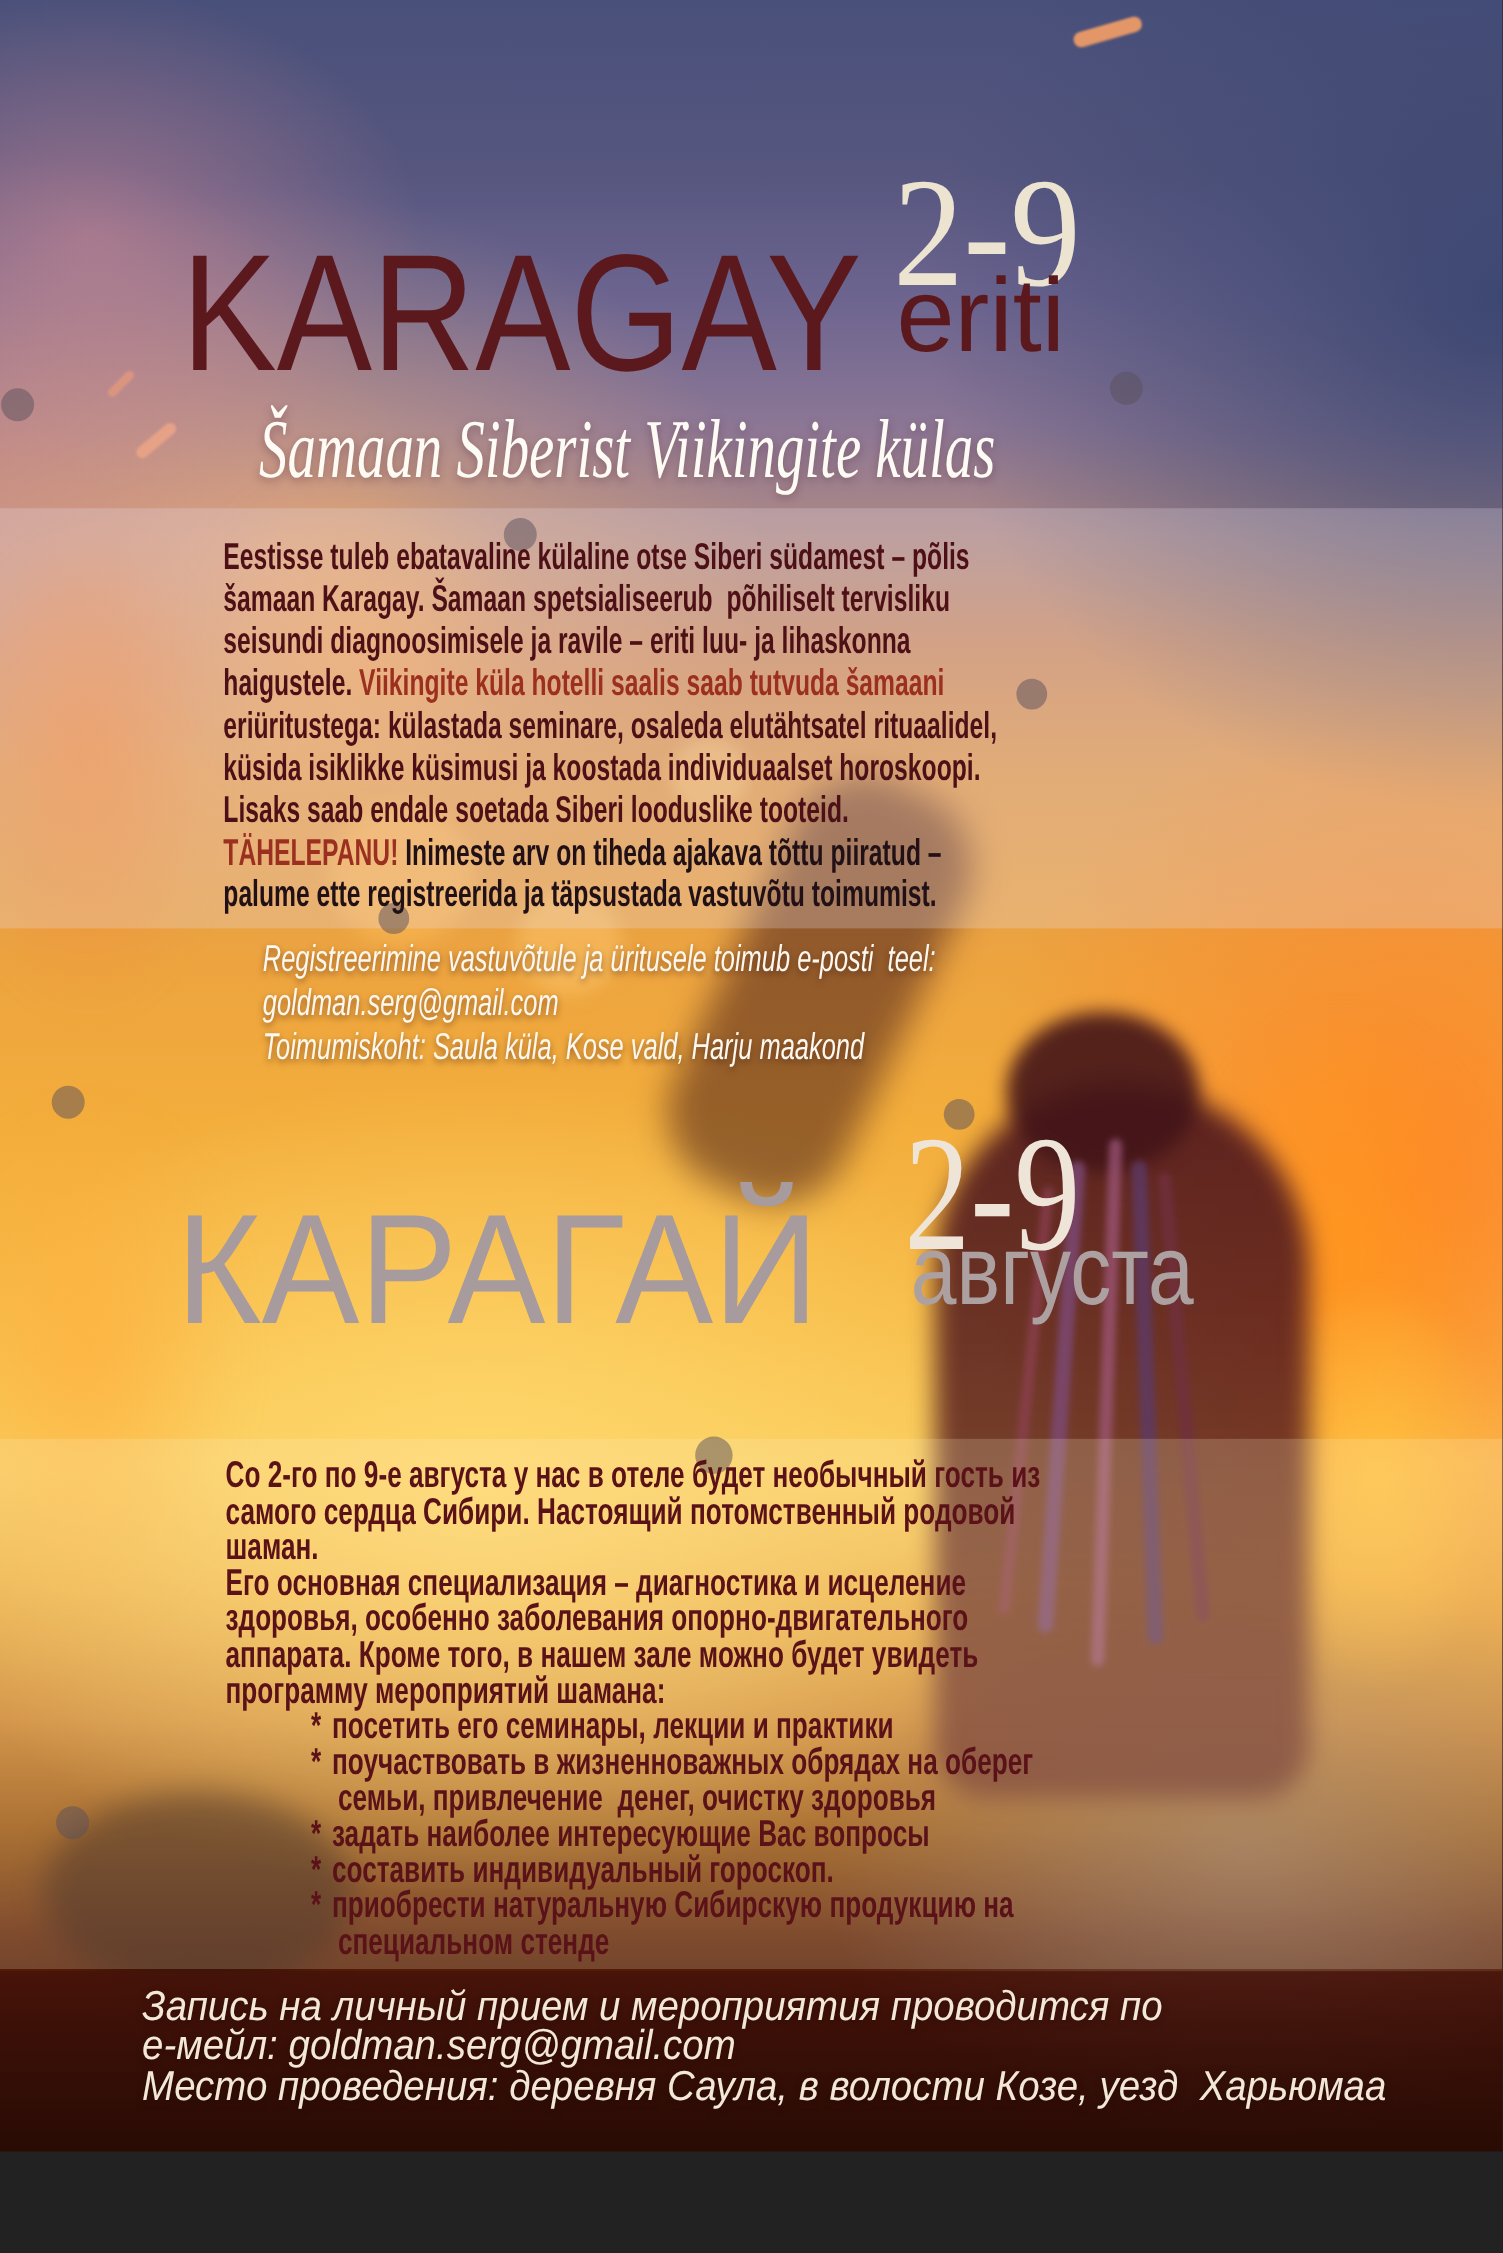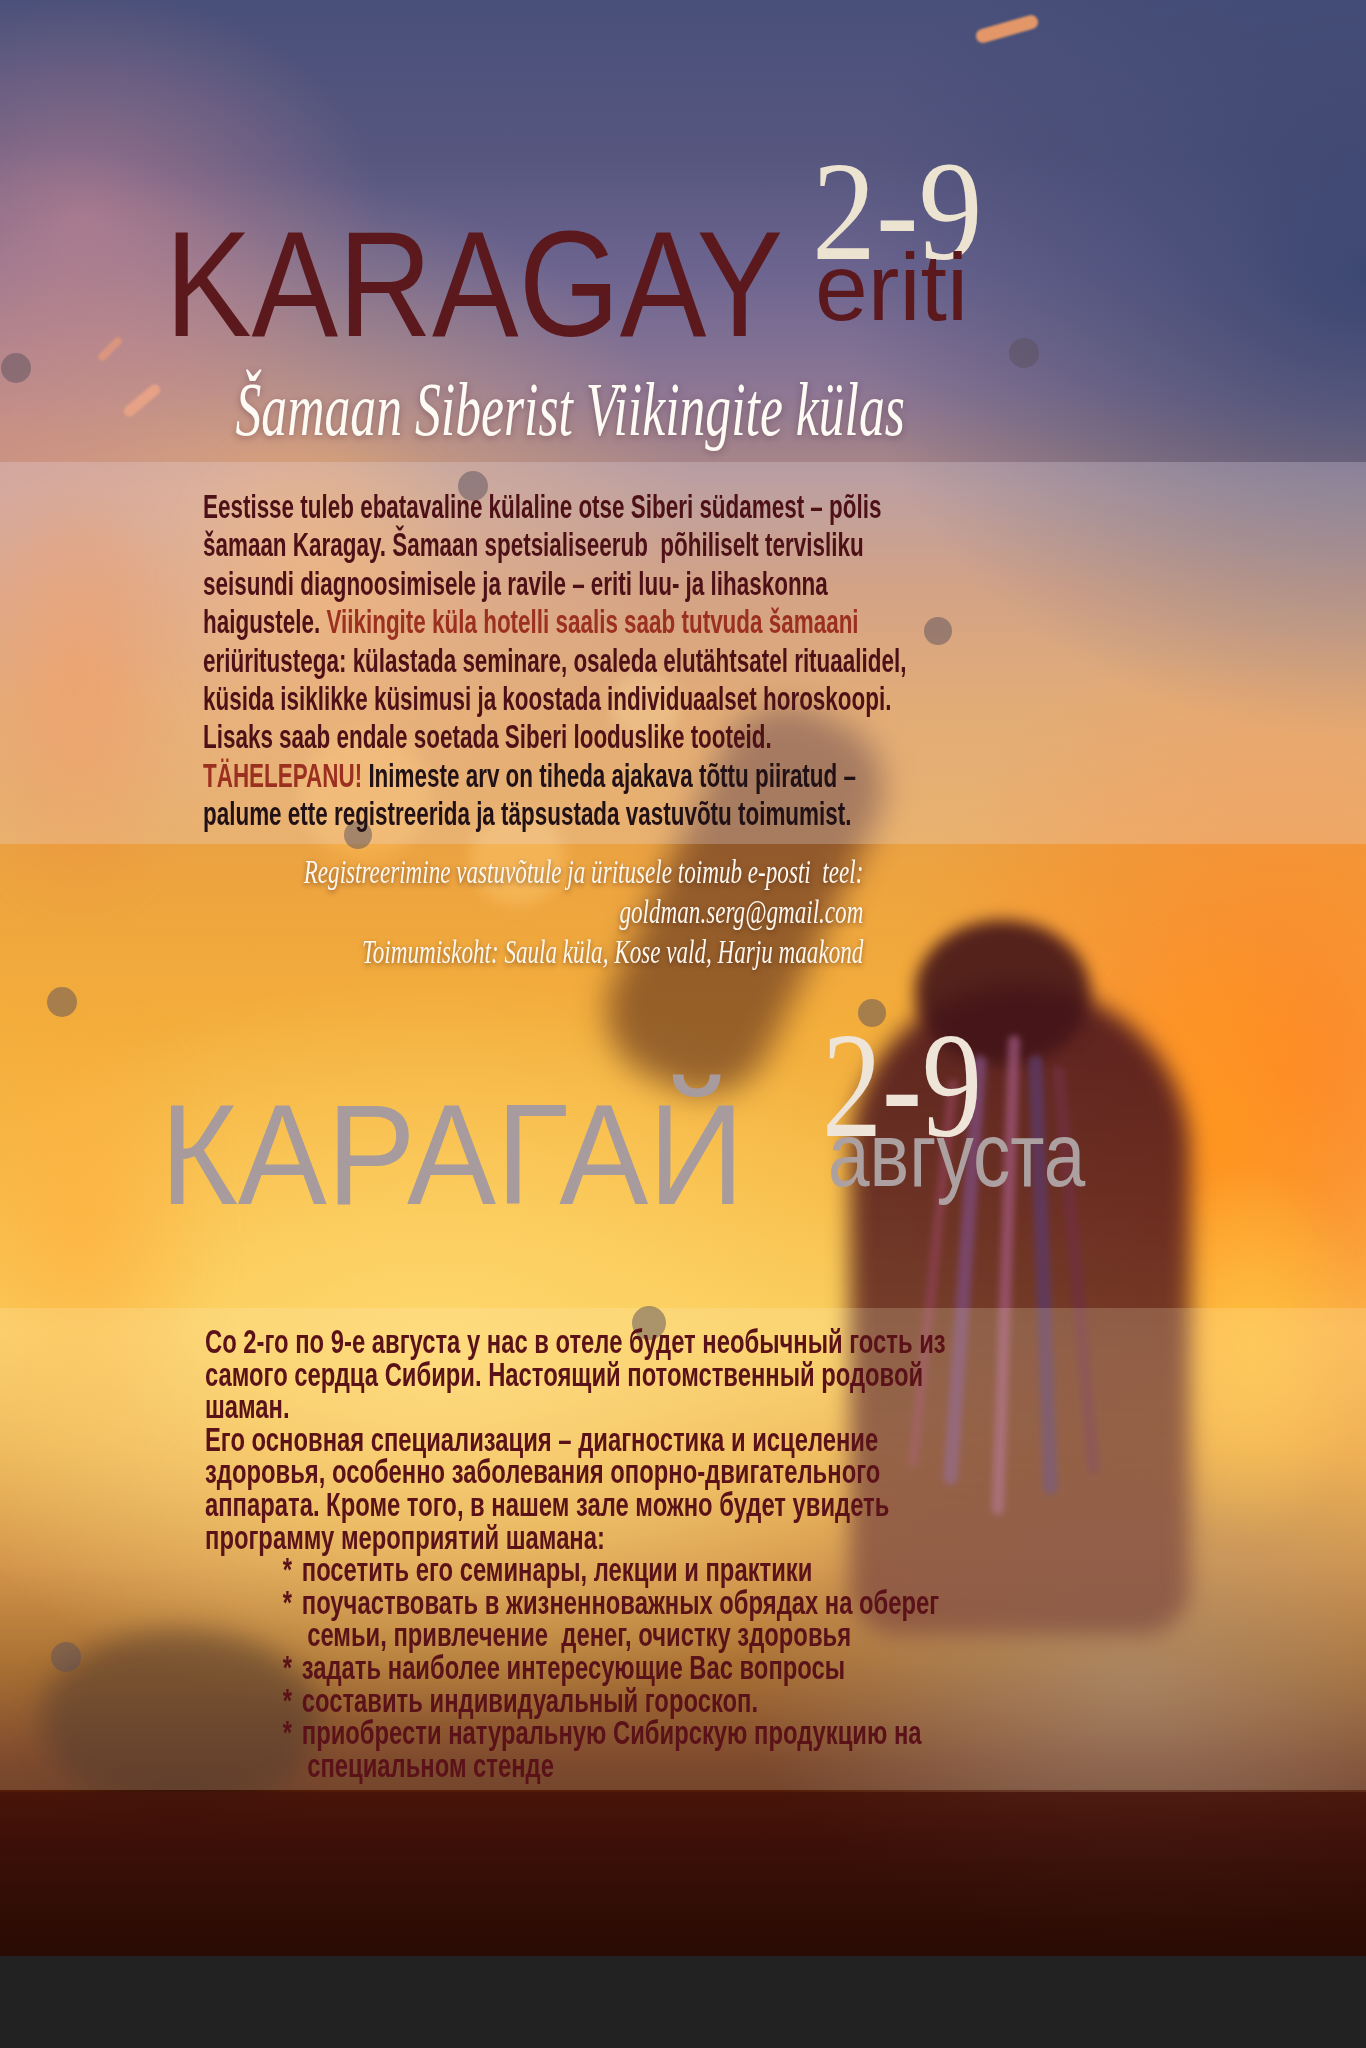--- a/index.html
+++ b/index.html
@@ -68,21 +68,21 @@
   .est-body{left:203px;top:487px;width:1140px;font-size:34px;line-height:38.4px;transform:scaleX(.66);}
   .rus-body{left:205px;top:1325px;width:1100px;font-size:34px;line-height:32.6px;transform:scaleX(.70);}
   .t-line{white-space:pre;}
   .st-maroon{color:#4d1016;}
   .st-red{color:#9c3020;}
   .st-black{color:#211015;}
   .rus-body .st-maroon{color:#5a1118;}
   .b-first{white-space:pre;padding-left:111px;}
   .b-cont{white-space:pre;padding-left:146px;}
   .bmark{margin-right:14px;}
-  .center-block{text-align:right;font-family:Liberation Serif, serif;}
+  .center-block{text-align:left;}
   .est-reg{left:95px;top:852px;width:900px;}
   .est-reg .inner{display:inline-block;font-style:italic;font-size:34px;line-height:40px;color:#fdf8ef;text-shadow:0 2px 7px rgba(70,30,20,.55);transform:scaleX(.68);transform-origin:50% 0;}
   .footer-text{left:80px;top:1806px;width:1190px;}
   .footer-text .inner{display:inline-block;font-style:italic;font-size:38px;line-height:36.3px;color:#f3e8d8;text-shadow:0 2px 7px rgba(40,10,5,.6);transform:scaleX(.92);transform-origin:50% 0;}
   .footer-text .t-line,.est-reg .t-line{white-space:pre;}
 </style>
 </head>
 <body>
 
 <div class="poster">
@@ -165,14 +165,21 @@
         <div class="b-first st-maroon"><span class="bmark">*</span><span>посетить его семинары, лекции и практики</span></div>
         <div class="b-first st-maroon"><span class="bmark">*</span><span>поучаствовать в жизненноважных обрядах на оберег</span></div>
         <div class="b-cont st-maroon"><span>семьи, привлечение  денег, очистку здоровья</span></div>
         <div class="b-first st-maroon"><span class="bmark">*</span><span>задать наиболее интересующие Вас вопросы</span></div>
         <div class="b-first st-maroon"><span class="bmark">*</span><span>составить индивидуальный гороскоп.</span></div>
         <div class="b-first st-maroon"><span class="bmark">*</span><span>приобрести натуральную Сибирскую продукцию на</span></div>
         <div class="b-cont st-maroon"><span>специальном стенде</span></div>
       </div>
   </div>
 
+  <div class="abs center-block footer-text">
+    <div class="inner">
+      <div class="t-line">Запись на личный прием и мероприятия проводится по</div>
+      <div class="t-line"><span>е-мейл: </span><span>goldman.serg@gmail.com</span></div>
+      <div class="t-line">Место проведения: деревня Саула, в волости Козе, уезд  Харьюмаа</div>
+    </div>
+  </div>
 
 </div>
 
 </body></html>

